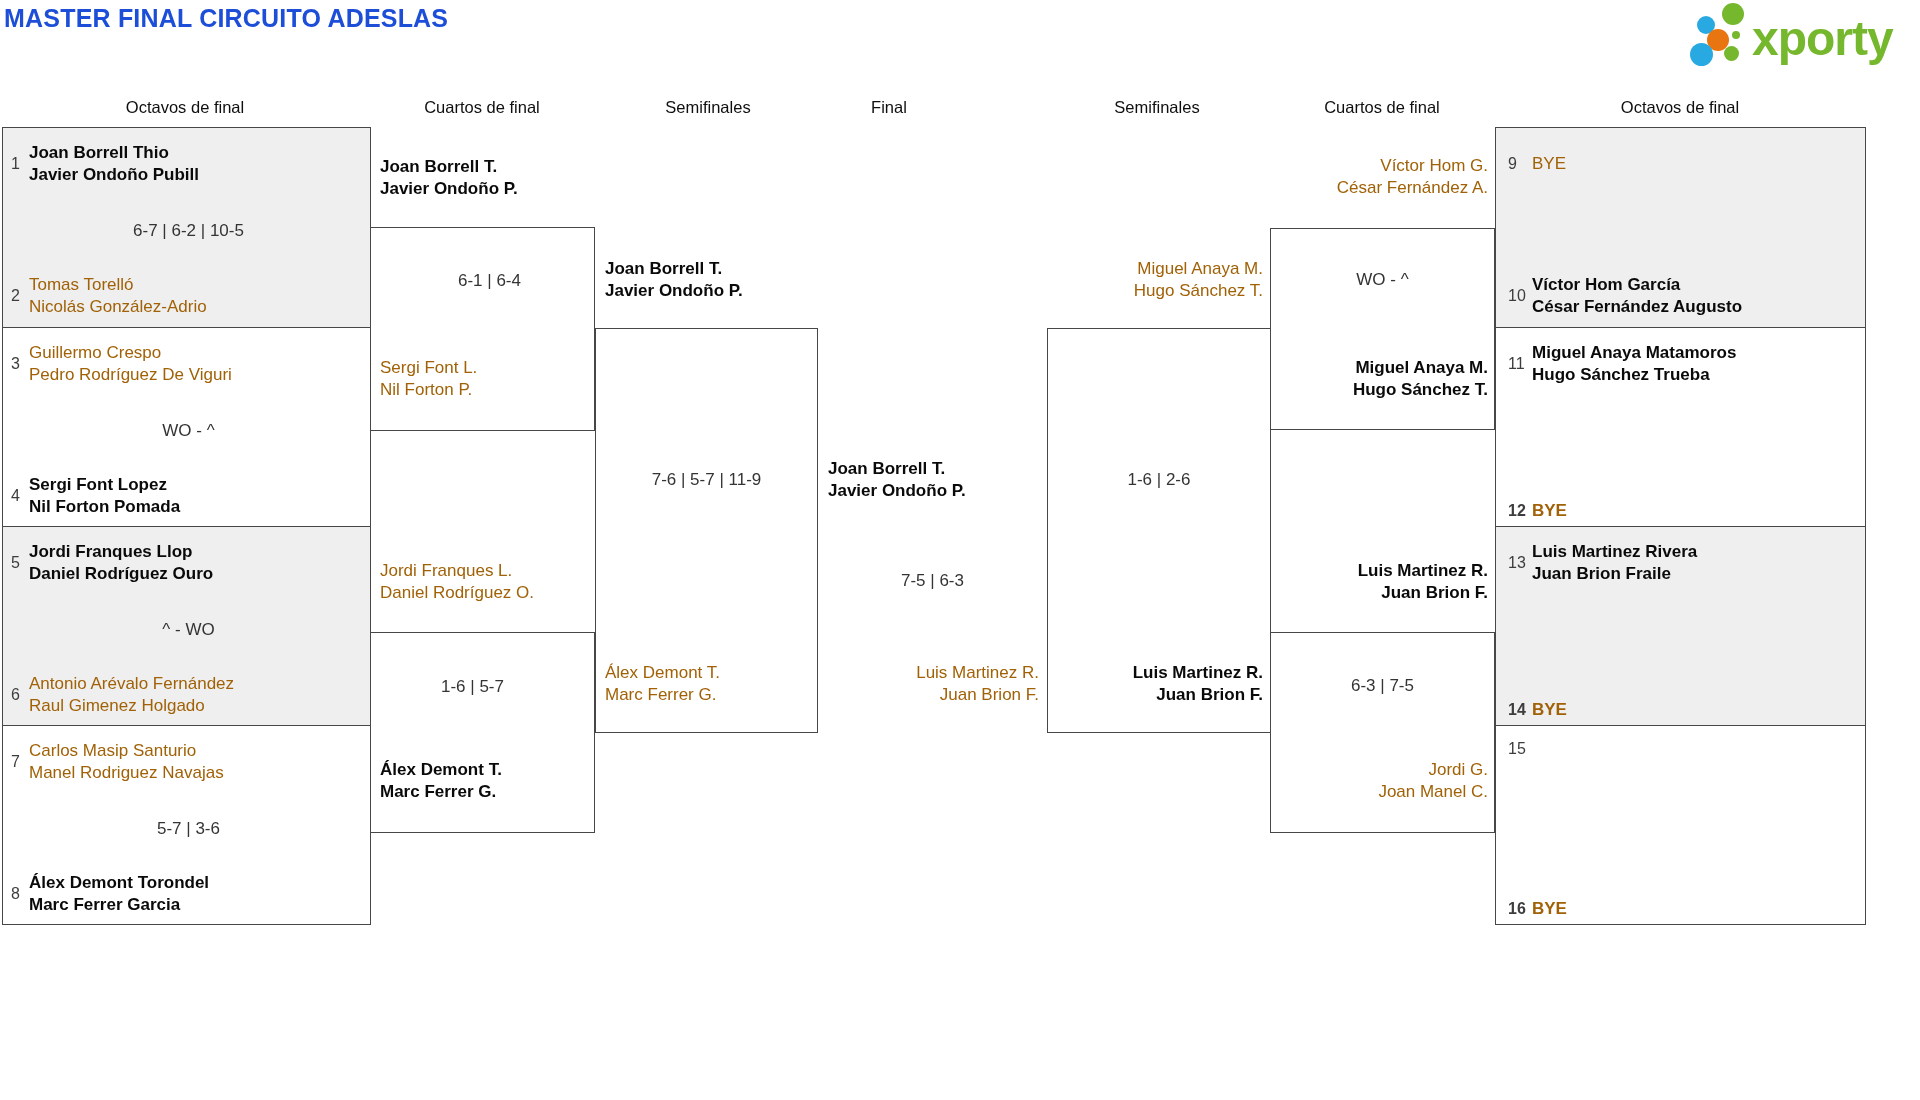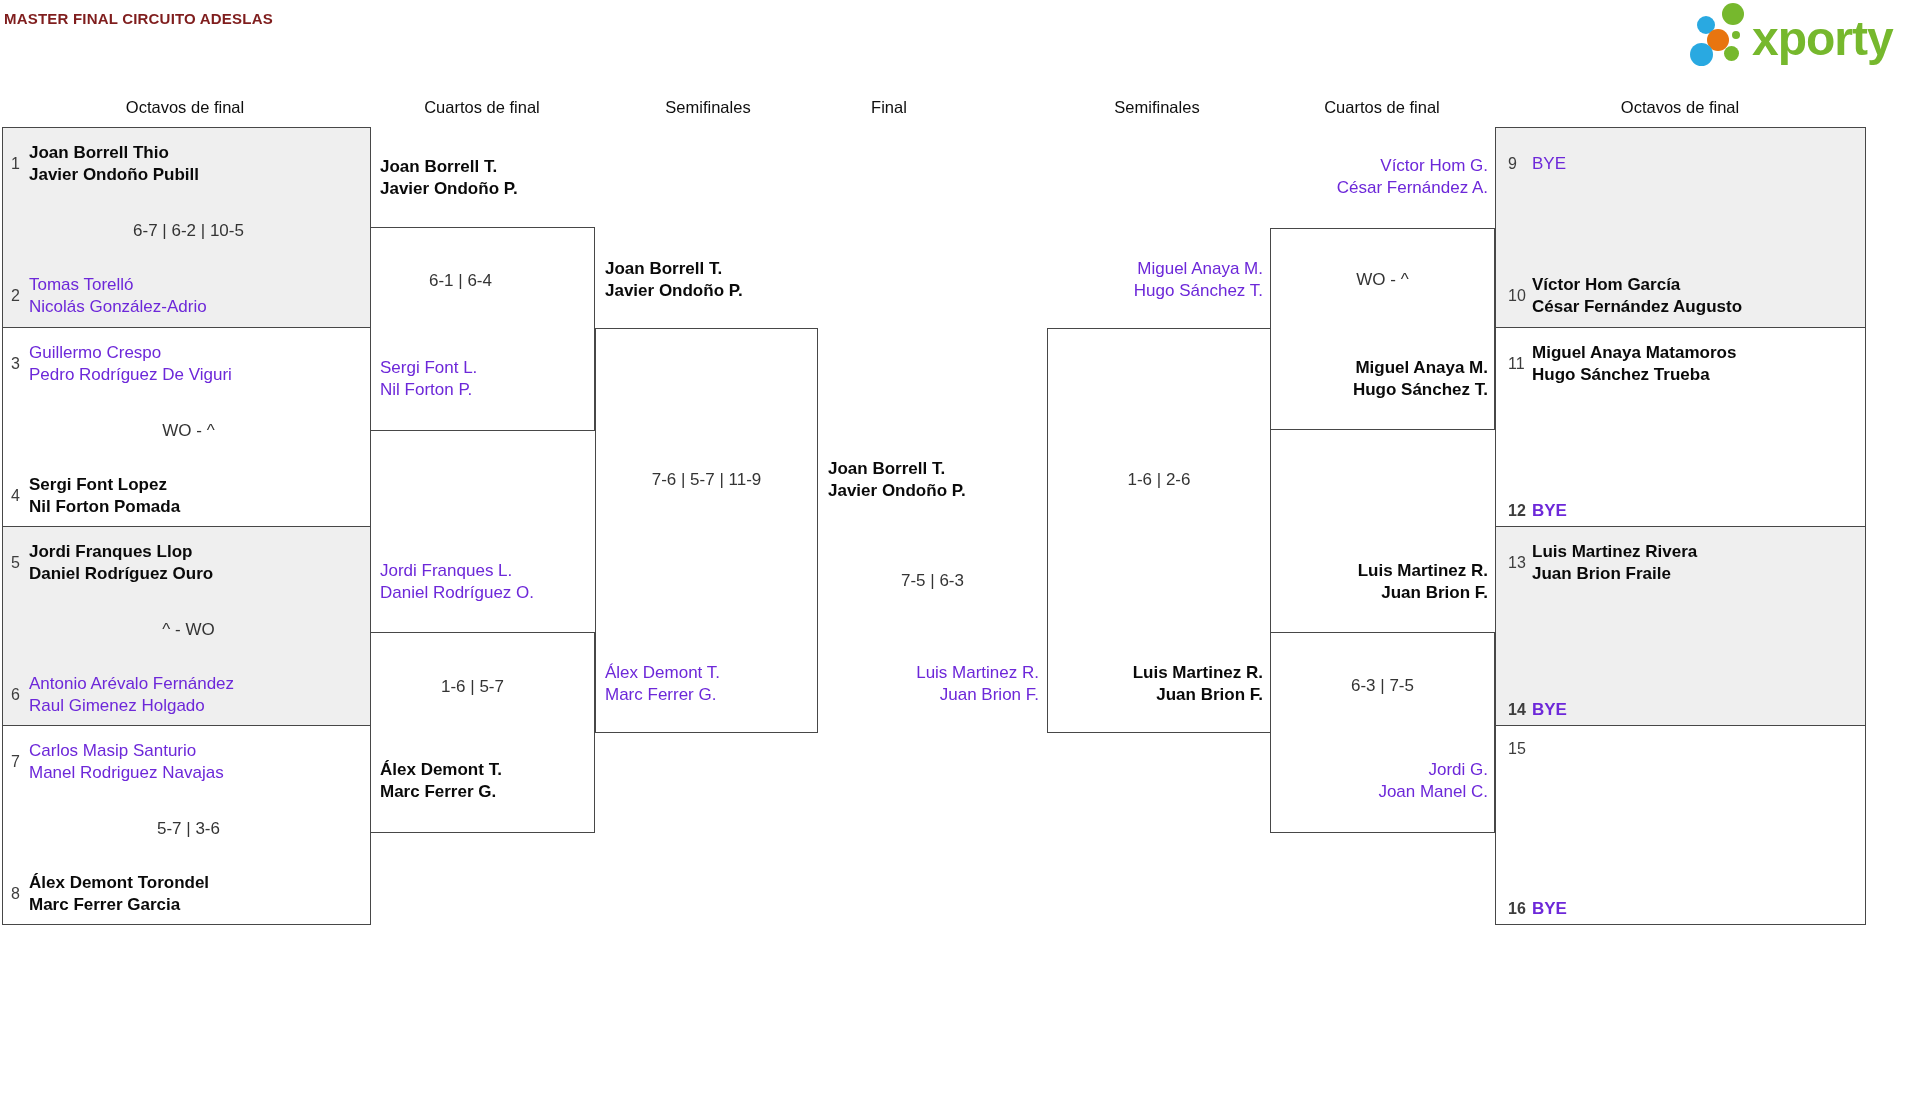--- a/index.html
+++ b/index.html
@@ -1,36 +1,36 @@
 <!DOCTYPE html>
 <html><head>
 <meta charset="utf-8">
 <style>
   html,body{margin:0;padding:0;background:#fff;}
   .page{position:relative;width:1920px;height:1100px;background:#ffffff;
         font-family:"Liberation Sans",sans-serif;color:#1c1c1c;overflow:hidden;}
 
-  .title{position:absolute;left:4px;top:2px;font-size:15px;font-weight:700;
-         line-height:33px;color:#7f1d1d;letter-spacing:.2px;}
+  .title{position:absolute;left:4px;top:2px;font-size:25px;font-weight:700;
+         line-height:33px;color:#1d4ed8;letter-spacing:.2px;}
 
   .rh{position:absolute;top:98px;width:300px;text-align:center;font-size:16.5px;color:#0f0f0f;}
 
   .box{position:absolute;border:1px solid #474747;box-sizing:border-box;}
 
   
   .grp{position:absolute;left:0;right:0;height:25%;box-sizing:border-box;}
   .grp.shaded{background:#efefef;}
   .grp.sep{border-top:1px solid #474747;}
 
   .team{position:absolute;display:flex;align-items:center;left:8px;right:4px;}
   .team .seed{flex:0 0 18px;font-size:16px;color:#3d3d3d;}
   .team.rt{left:12px;}
   .team.rt .seed{flex:0 0 24px;}
   .names{display:flex;flex-direction:column;}
-  .ln{font-size:17px;line-height:22px;color:#6d28d9;white-space:nowrap;}
+  .ln{font-size:17px;line-height:22px;color:#a16207;white-space:nowrap;}
   .ln.b{font-weight:700;color:#0a0a0a;}
   .t1{top:14px;}
   .t2{top:146px;}
   .bye1{top:25px;}
   .bye2{top:172px;font-weight:bold;}
   .byetxt{margin-left:0;}
 
   .score{position:absolute;text-align:center;font-size:17px;color:#343434;white-space:nowrap;}
   .gs{left:4px;right:0;top:93px;}
 
@@ -143,21 +143,21 @@
         </span>
       </div>
     </div>
   </div>
 
   <div class="lbl" style="left:380px;top:156px">
     <div class="ln b">Joan Borrell T.</div>
     <div class="ln b">Javier Ondoño P.</div>
   </div>
   <div class="box" style="left:370px;top:227px;width:225px;height:204px"></div>
-  <div class="score" style="left:363px;width:195px;top:271px">6-1 | 6-4</div>
+  <div class="score" style="left:392px;width:195px;top:271px">6-1 | 6-4</div>
   <div class="lbl" style="left:380px;top:357px">
     <div class="ln">Sergi Font L.</div>
     <div class="ln">Nil Forton P.</div>
   </div>
 
   <div class="lbl" style="left:380px;top:560px">
     <div class="ln">Jordi Franques L.</div>
     <div class="ln">Daniel Rodríguez O.</div>
   </div>
   <div class="box" style="left:370px;top:632px;width:225px;height:201px"></div>

